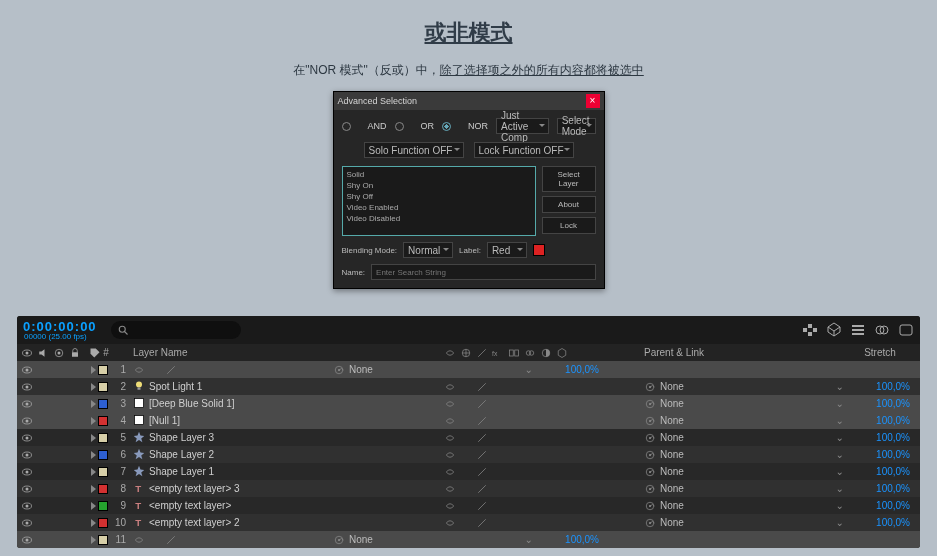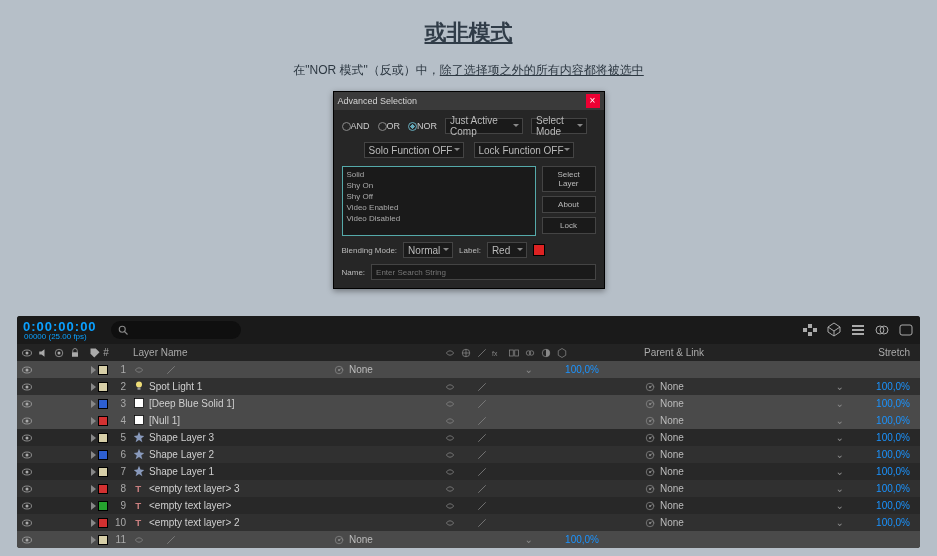--- a/index.html
+++ b/index.html
@@ -8,21 +8,21 @@
 .banner-title { font-size: 22px; font-weight: 700; color: #303c48; text-decoration: underline; margin-bottom: 14px; }
 .banner-sub { font-size: 12px; color: #2d3842; }
 .banner-sub .u { text-decoration: underline; }
 
 .dialog { width: 272px; margin: 12px auto 0; background: #262626; border: 1px solid #000; box-shadow: 0 2px 6px rgba(0,0,0,.4); }
 .dlg-title { background: #3a3a3a; display:flex; align-items:center; height:18px; padding:0 4px;gap:30px; }
 .dlg-title span { font-size: 9px; color: #d5d5d5; flex:1; }
 .dlg-close { width:14px; height:14px; background:#e03; color:#fff; font-size:10px; line-height:14px; text-align:center; }
 .dlg-body { padding: 8px; }
 .radio-row { display:flex; align-items:center; gap:8px; margin-bottom:8px; }
-.radio { display:flex; align-items:center; gap:0; font-size:9px; color:#ccc; }
+.radio { display:flex; align-items:center; gap:17px; font-size:9px; color:#ccc; }
 .radio .circ { width:9px; height:9px; border-radius:50%; border:1px solid #888; display:inline-block; }
 .radio.sel .circ { background: radial-gradient(#6ab 40%, transparent 45%); border-color:#6ab; }
 .dd { background:#1a1a1a; border:1px solid #444; font-size:10px; color:#bbb; padding:4px 4px; height:16px; display:inline-flex; align-items:center; position:relative; }
 .dd::after { content:''; position:absolute; right:3px; top:5px; border:3px solid transparent; border-top-color:#888; }
 .func-row { display:flex; justify-content:center; gap:10px; margin-bottom:8px; }
 .list-box { display:flex; gap:6px; }
 .list { flex:1; background:#1a1a1a; border:1px solid #5aa; padding:2px; height:70px; overflow:hidden; }
 .list-item { font-size:8px; color:#aaa; padding:1px 2px; }
 .btns { display:flex; flex-direction:column; gap:4px; }
 .btn { background:#1a1a1a; border:1px solid #444; font-size:8px; color:#bbb; padding:3px 4px; width:54px; text-align:center; }
@@ -214,21 +214,21 @@
         </svg>
       <svg class="head-icon" viewBox="0 0 16 16">
           <circle cx="8" cy="8" r="5" fill="none" stroke="#888"></circle>
           <path d="M8 3a5 5 0 010 10z" fill="#888"></path>
         </svg>
       <svg class="head-icon" viewBox="0 0 16 16">
           <path d="M3 5l5-3 5 3v6l-5 3-5-3z" fill="none" stroke="#888"></path>
         </svg>
     </div>
     <div class="col-parent">Parent &amp; Link</div>
-    <div class="col-stretch" style="color:#aaa;text-align:right">Stretch</div>
+    <div class="col-stretch" style="color:#aaa;text-align:center">Stretch</div>
   </div>
 
   <div id="rows">
       <div class="tl-row sel">
     <div class="col-eyes">
       <svg class="eye" viewBox="0 0 16 16">
             <ellipse cx="8" cy="8" rx="6" ry="4" fill="none" stroke="#aaa"></ellipse>
             <circle cx="8" cy="8" r="2" fill="#aaa"></circle>
           </svg>
     </div>

